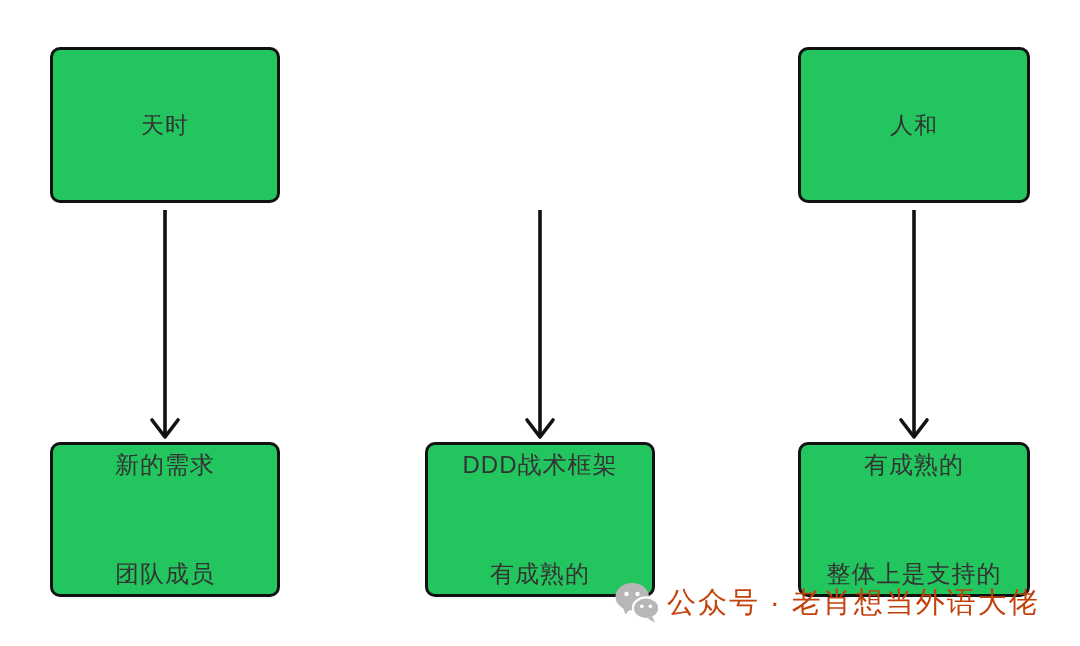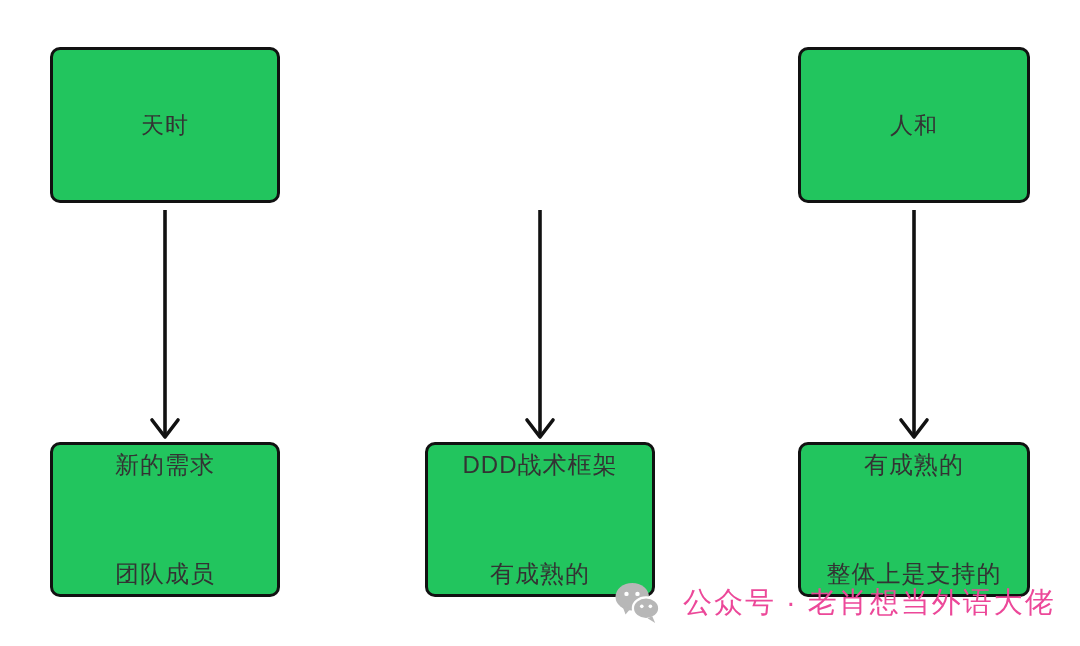--- a/index.html
+++ b/index.html
@@ -46,22 +46,22 @@
   }
   .arrow-col1 { left: 148px; }
   .arrow-col2 { left: 523px; }
   .arrow-col3 { left: 897px; }
   .watermark {
     position: absolute;
     left: 614px;
     top: 581px;
     display: flex;
     align-items: center;
-    gap: 23px;
-    color: #ec4899;
+    gap: 7px;
+    color: #c2410c;
     font-size: 29px;
     letter-spacing: 2px;
     white-space: nowrap;
     z-index: 5;
     pointer-events: none;
   }
   .watermark .wm-icon { flex: 0 0 auto; display: block; }
 </style>
 </head>
 <body>

